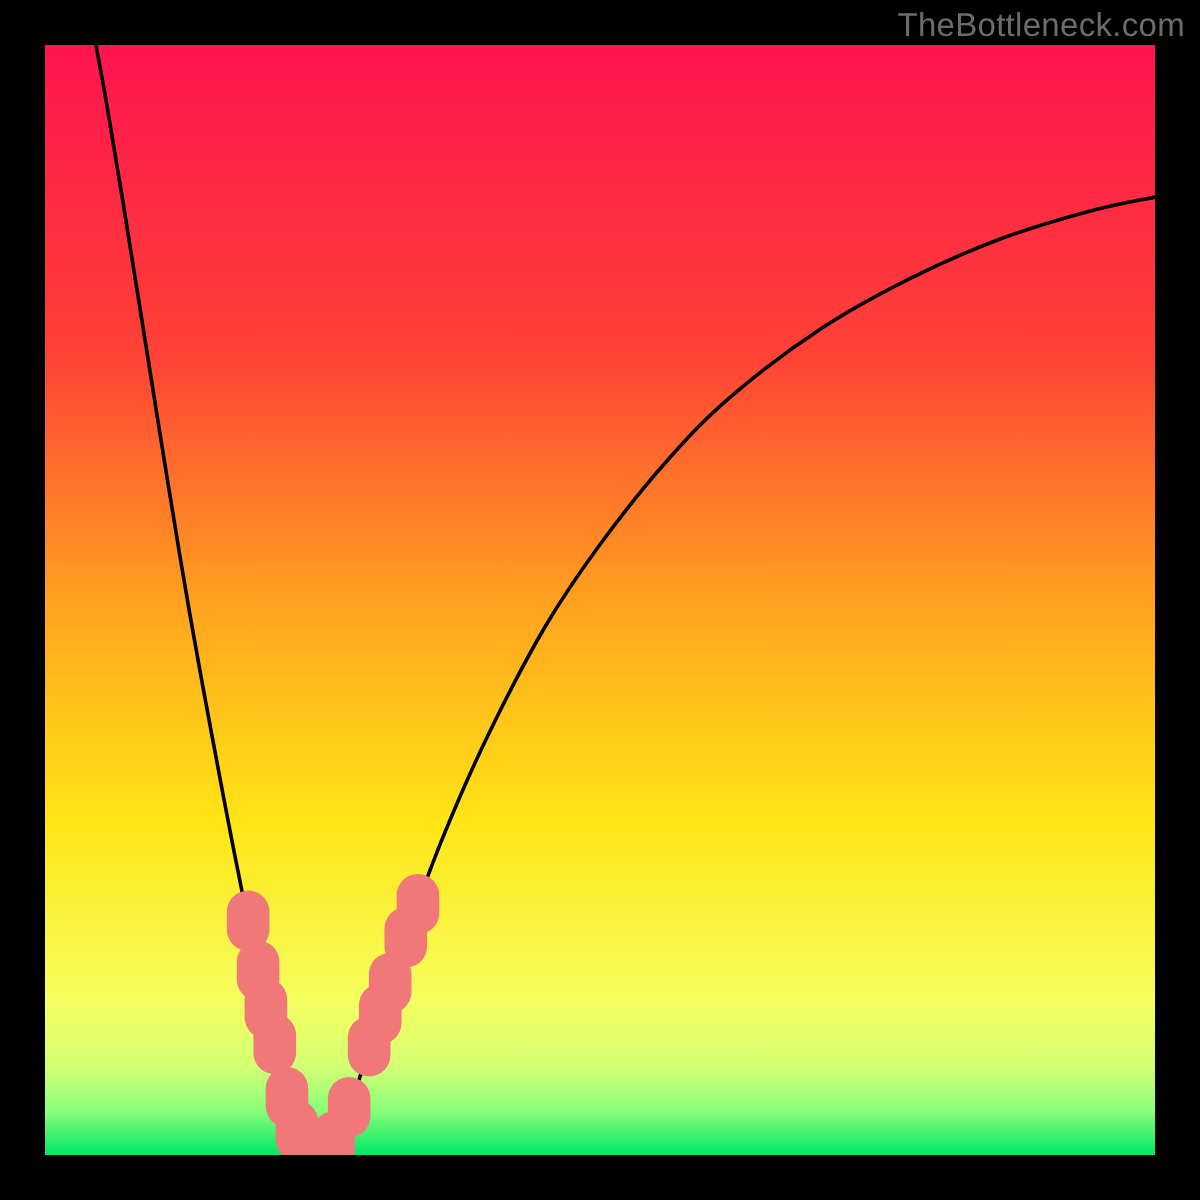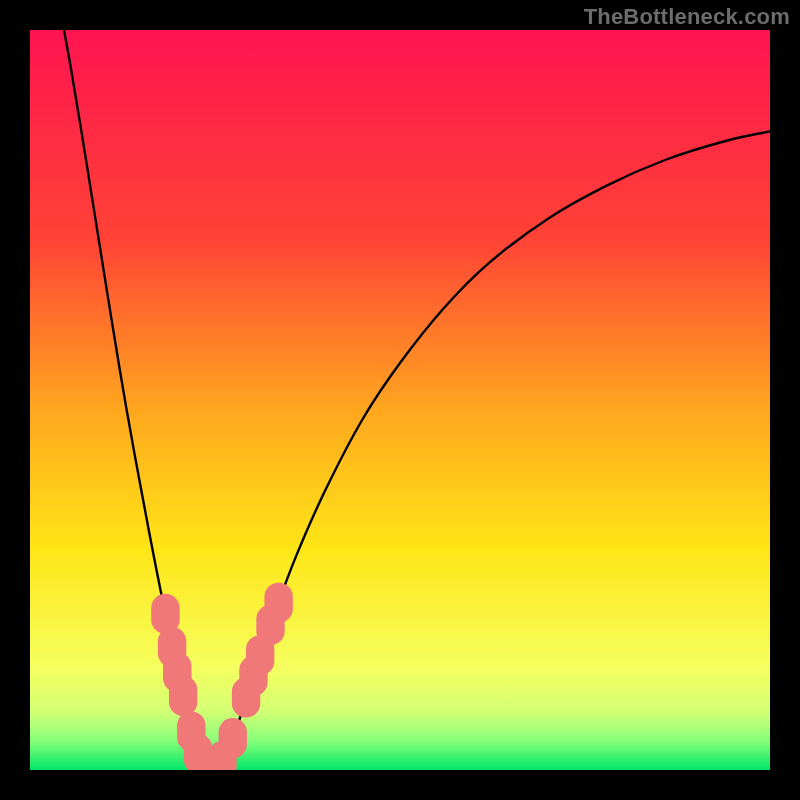--- a/index.html
+++ b/index.html
@@ -24,21 +24,21 @@
     width: 740px;
     height: 740px;
     overflow: hidden;
   }
   .watermark {
     position: absolute;
     top: 4px;
     right: 10px;
     color: #6c6c6c;
     font-size: 22px;
-    font-weight: 700;
+    font-weight: 400;
     letter-spacing: 0.2px;
     user-select: none;
   }
   svg { display: block; }
 </style>
 </head>
 <body>
 
 <div class="frame">
   <div class="plot">

